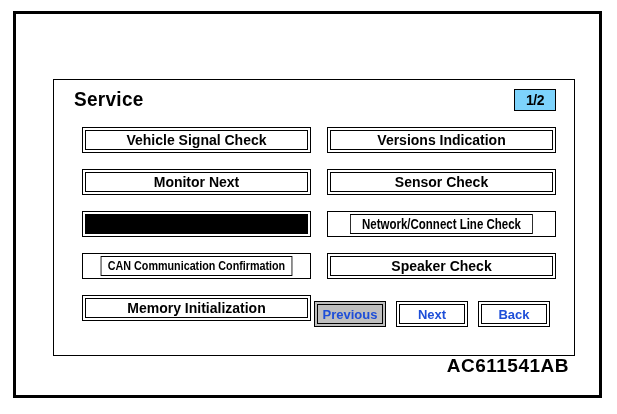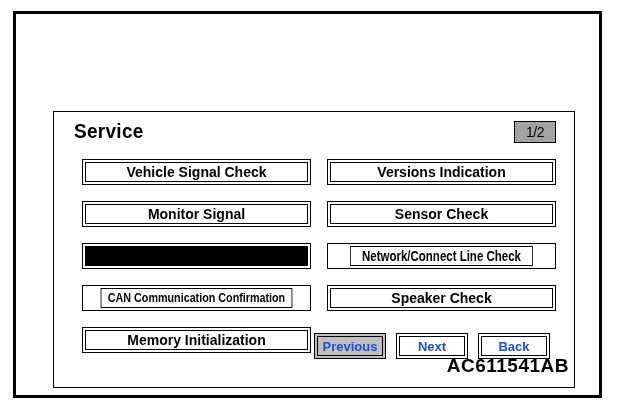--- a/index.html
+++ b/index.html
@@ -30,21 +30,20 @@
   
   #screen-panel {
     position: absolute;
     left: 37px;
     top: 65px;
     width: 522px;
     height: 277px;
     border: 1.5px solid #000000;
     box-sizing: border-box;
     background: #ffffff;
-    margin-top: 32px;
   }
 
   
   #panel-header {
     position: absolute;
     left: 0;
     top: 0;
     width: 100%;
     height: 42px;
   }
@@ -65,23 +64,23 @@
     right: 18px;
     top: 9px;
     min-width: 42px;
     height: 22px;
     border: 1.5px solid #000000;
     box-sizing: border-box;
     display: flex;
     align-items: center;
     justify-content: center;
     font-size: 14px;
-    font-weight: normal;
+    font-weight: bold;
     letter-spacing: -0.5px;
-    background: #a3a3a3;
+    background: #7dd3fc;
   }
 
   
   #button-grid {
     position: absolute;
     left: 28px;
     top: 47px;
     width: 466px;
     display: grid;
     grid-template-columns: 229px 229px;
@@ -203,21 +202,21 @@
     </div>
 
     <div id="button-grid">
         <div class="menu-button">
           <div class="inner">Vehicle Signal Check</div>
         </div>
         <div class="menu-button">
           <div class="inner">Versions Indication</div>
         </div>
         <div class="menu-button">
-          <div class="inner">Monitor Signal</div>
+          <div class="inner">Monitor Next</div>
         </div>
         <div class="menu-button">
           <div class="inner">Sensor Check</div>
         </div>
         <div class="menu-button redacted">
           <div class="inner"></div>
         </div>
         <div class="menu-button condensed">
           <div class="inner">Network/Connect Line Check</div>
         </div>

